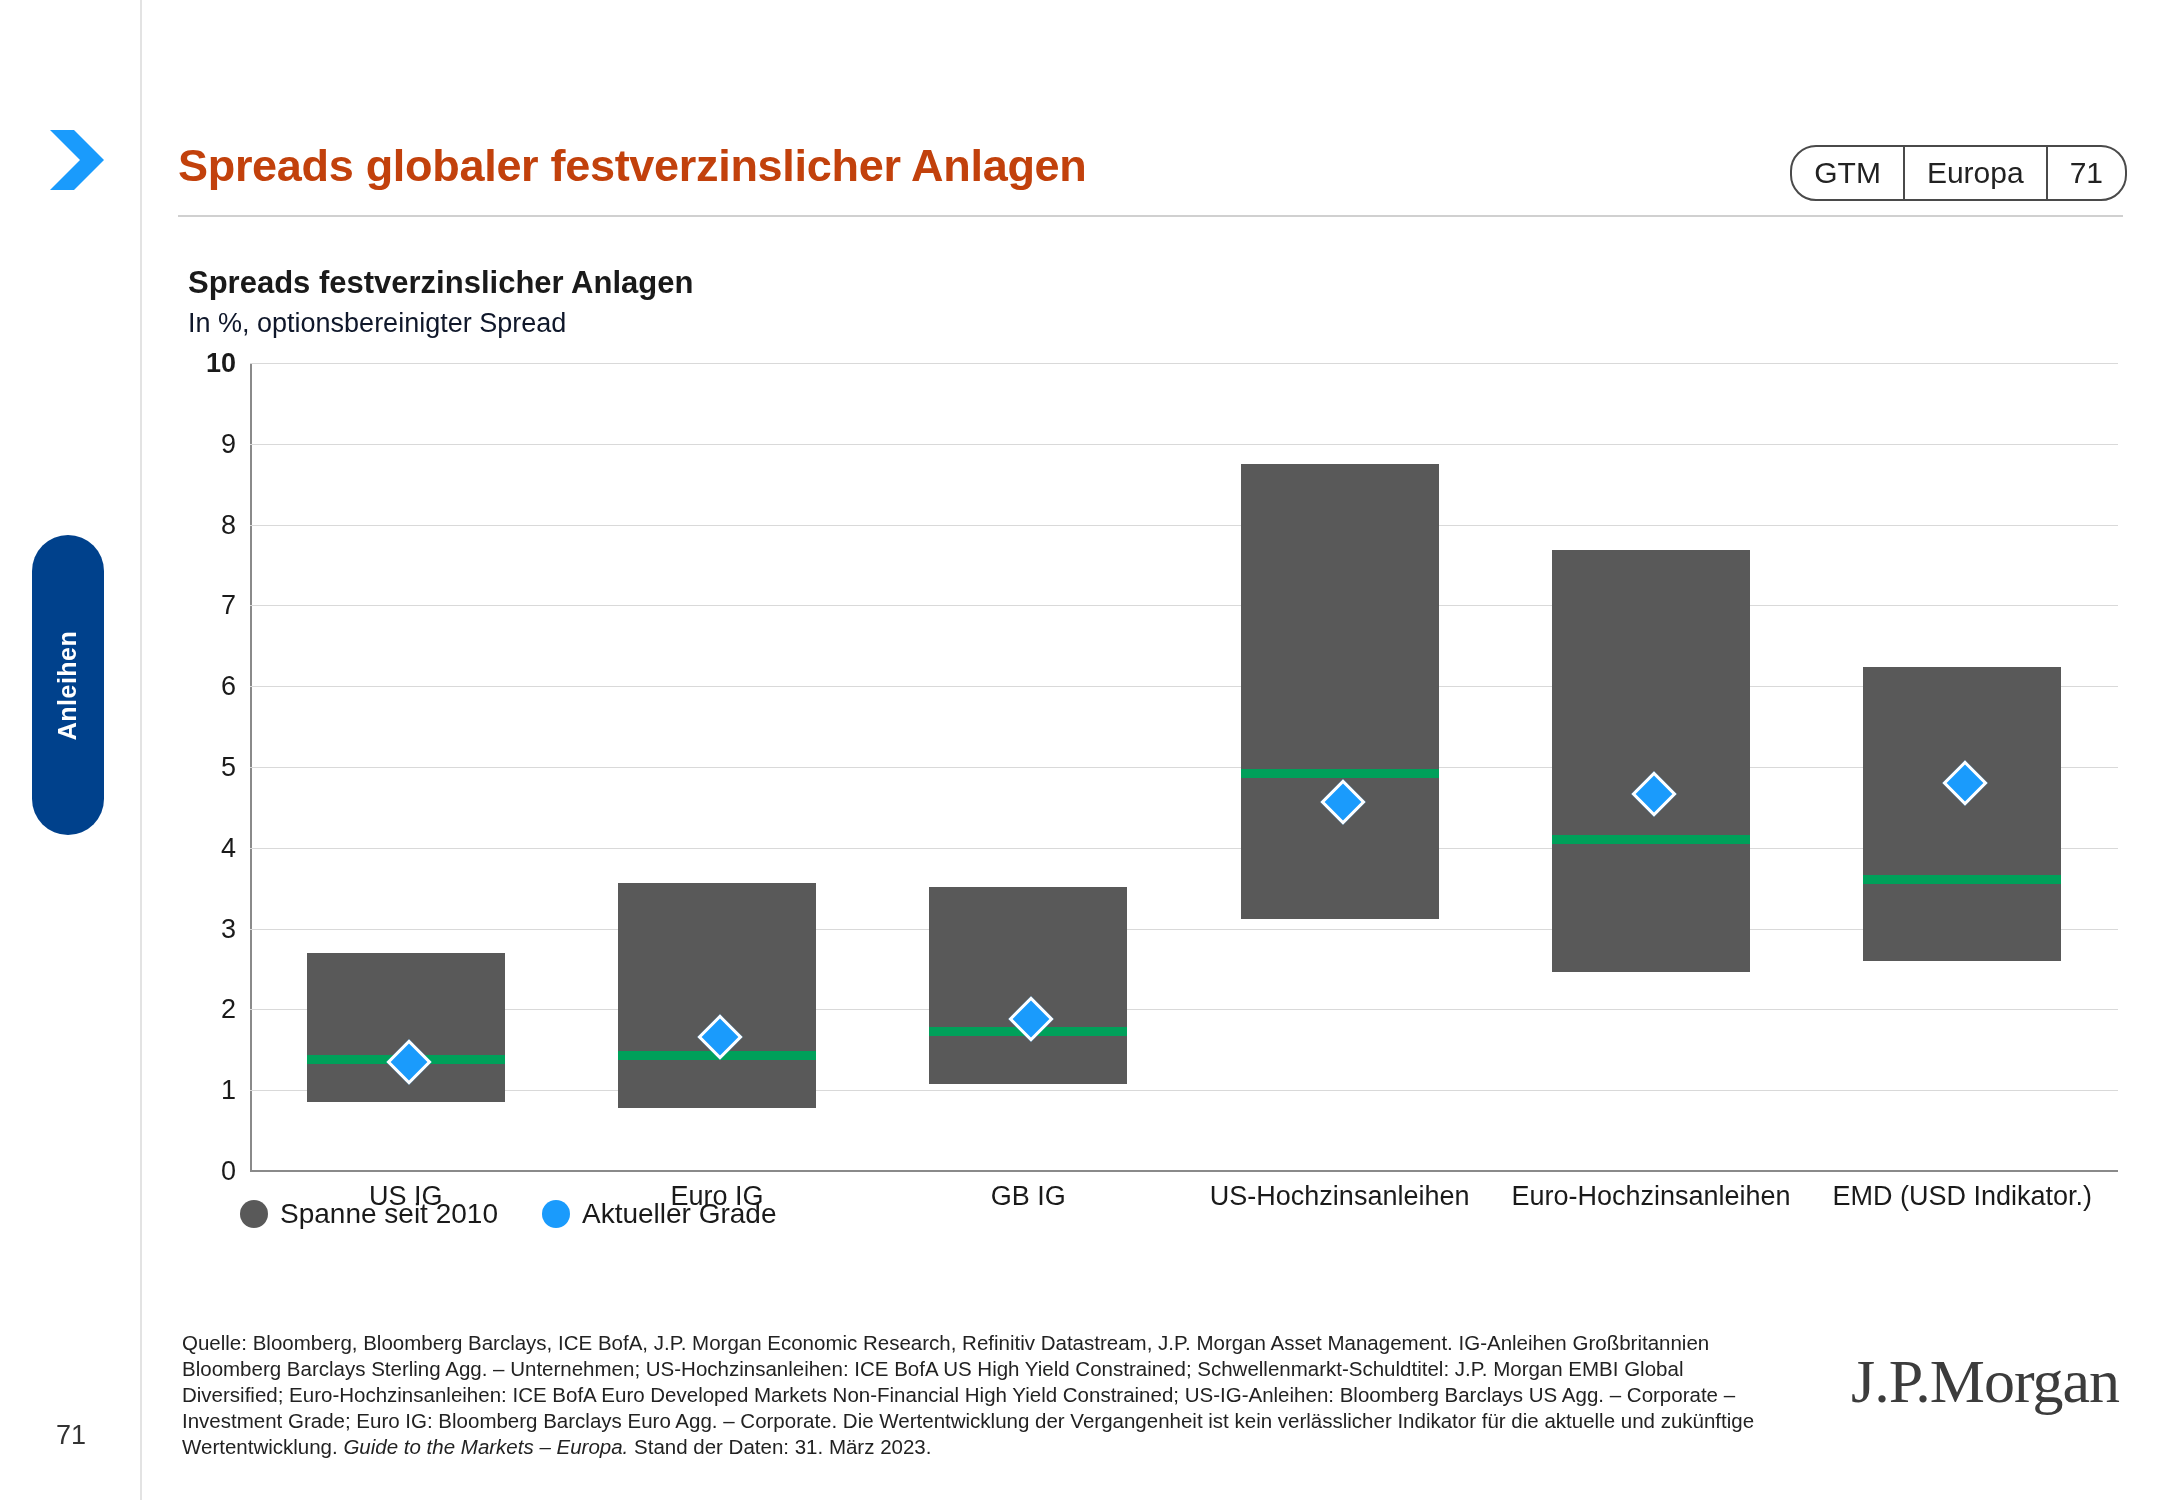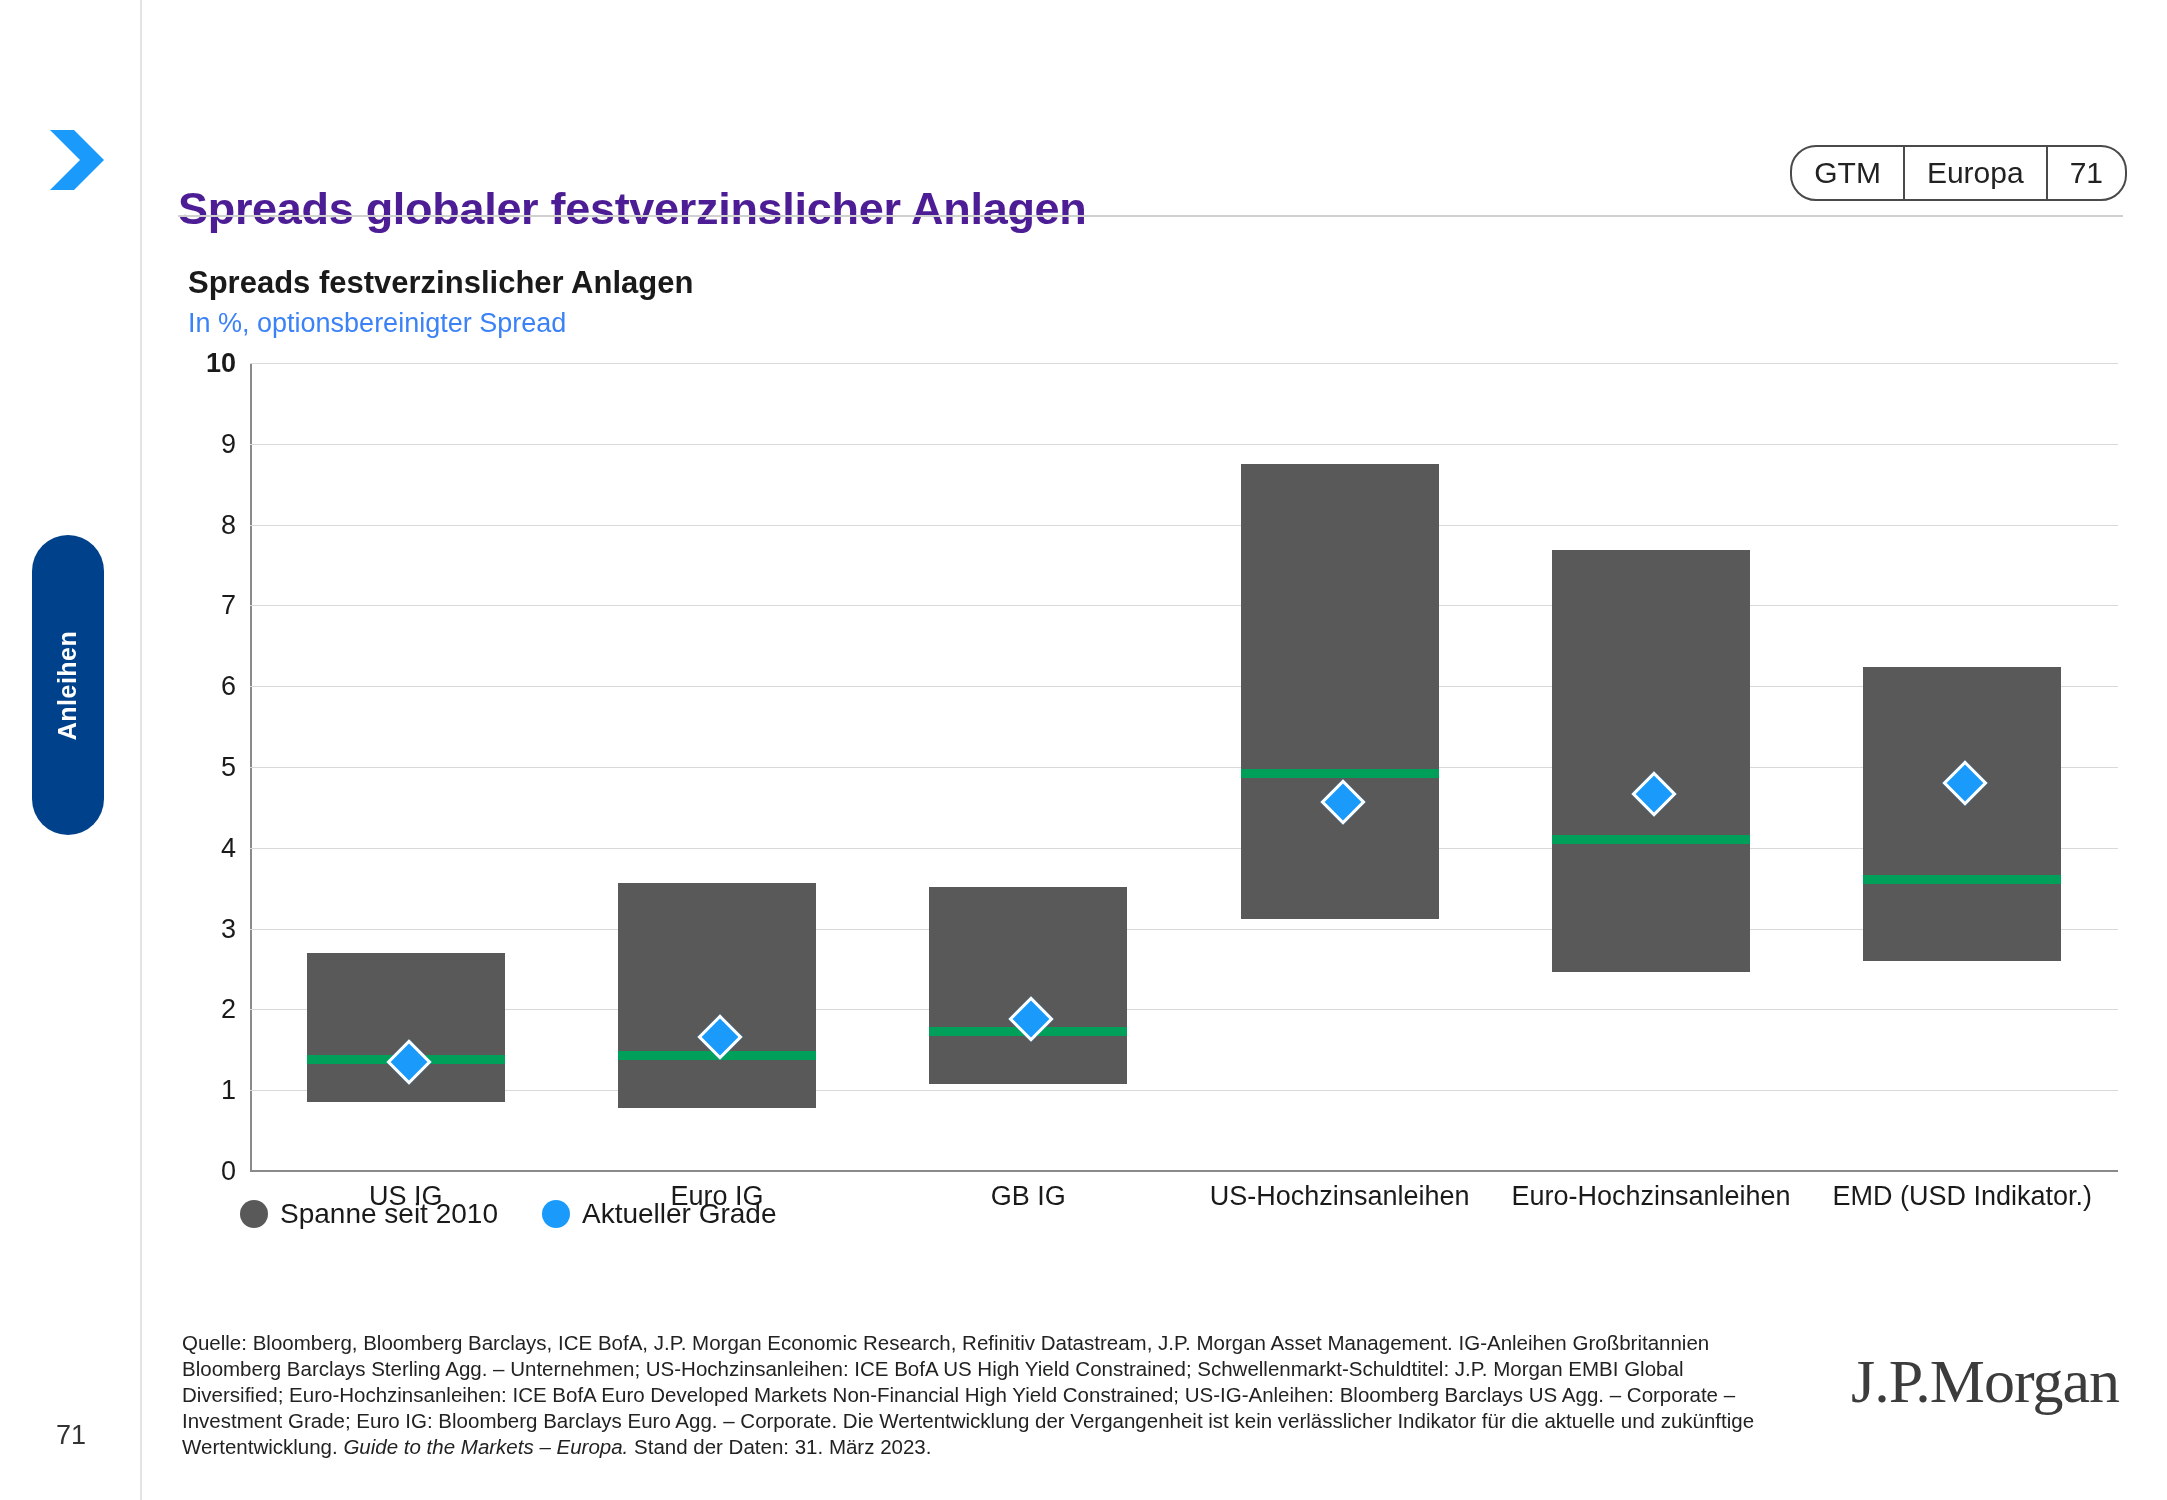--- a/index.html
+++ b/index.html
@@ -50,23 +50,22 @@
     left: 56px; top: 1420px;
     font-size: 27px;
     color: #333;
   }
   
   .title {
     position: absolute;
     left: 178px; top: 140px;
     font-size: 45px;
     font-weight: bold;
-    color: #4c1d95;
+    color: #c2410c;
     letter-spacing: -0.3px;
-    margin-top: 43px;
   }
   .header-rule {
     position: absolute;
     left: 178px; top: 215px;
     width: 1945px; height: 2px;
     background: #d0d0d0;
   }
   .gtm-pill {
     position: absolute;
     right: 40px; top: 145px;
@@ -92,21 +91,21 @@
     position: absolute;
     left: 188px; top: 265px;
     font-size: 31px;
     font-weight: bold;
     color: #1a1a1a;
   }
   .chart-sub {
     position: absolute;
     left: 188px; top: 308px;
     font-size: 27px;
-    color: #3b82f6;
+    color: #0f172a;
   }
   .plot-wrap {
     position: absolute;
     left: 188px; top: 355px;
     width: 1930px; height: 820px;
   }
   .y-label {
     position: absolute;
     right: 100%;
     margin-right: 14px;

